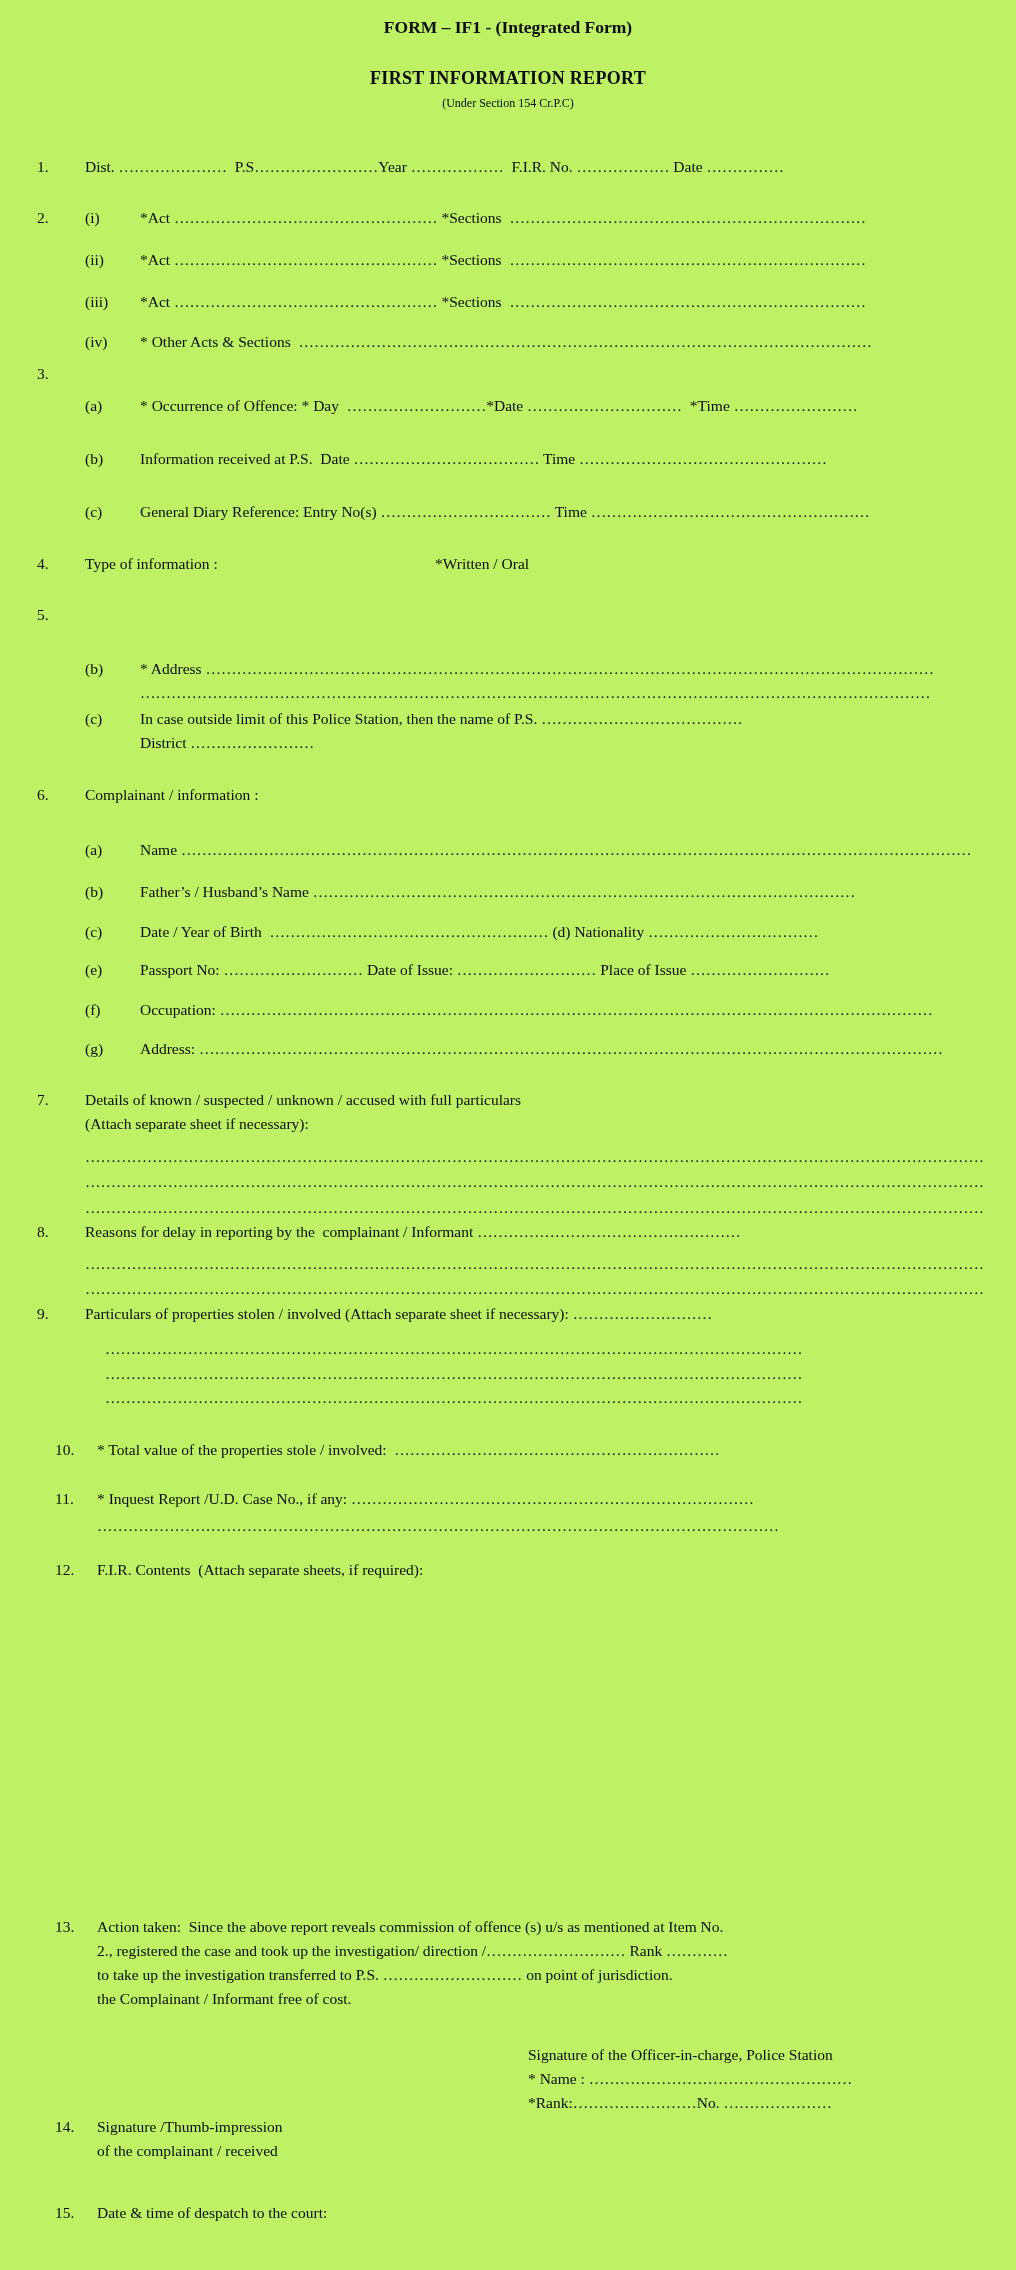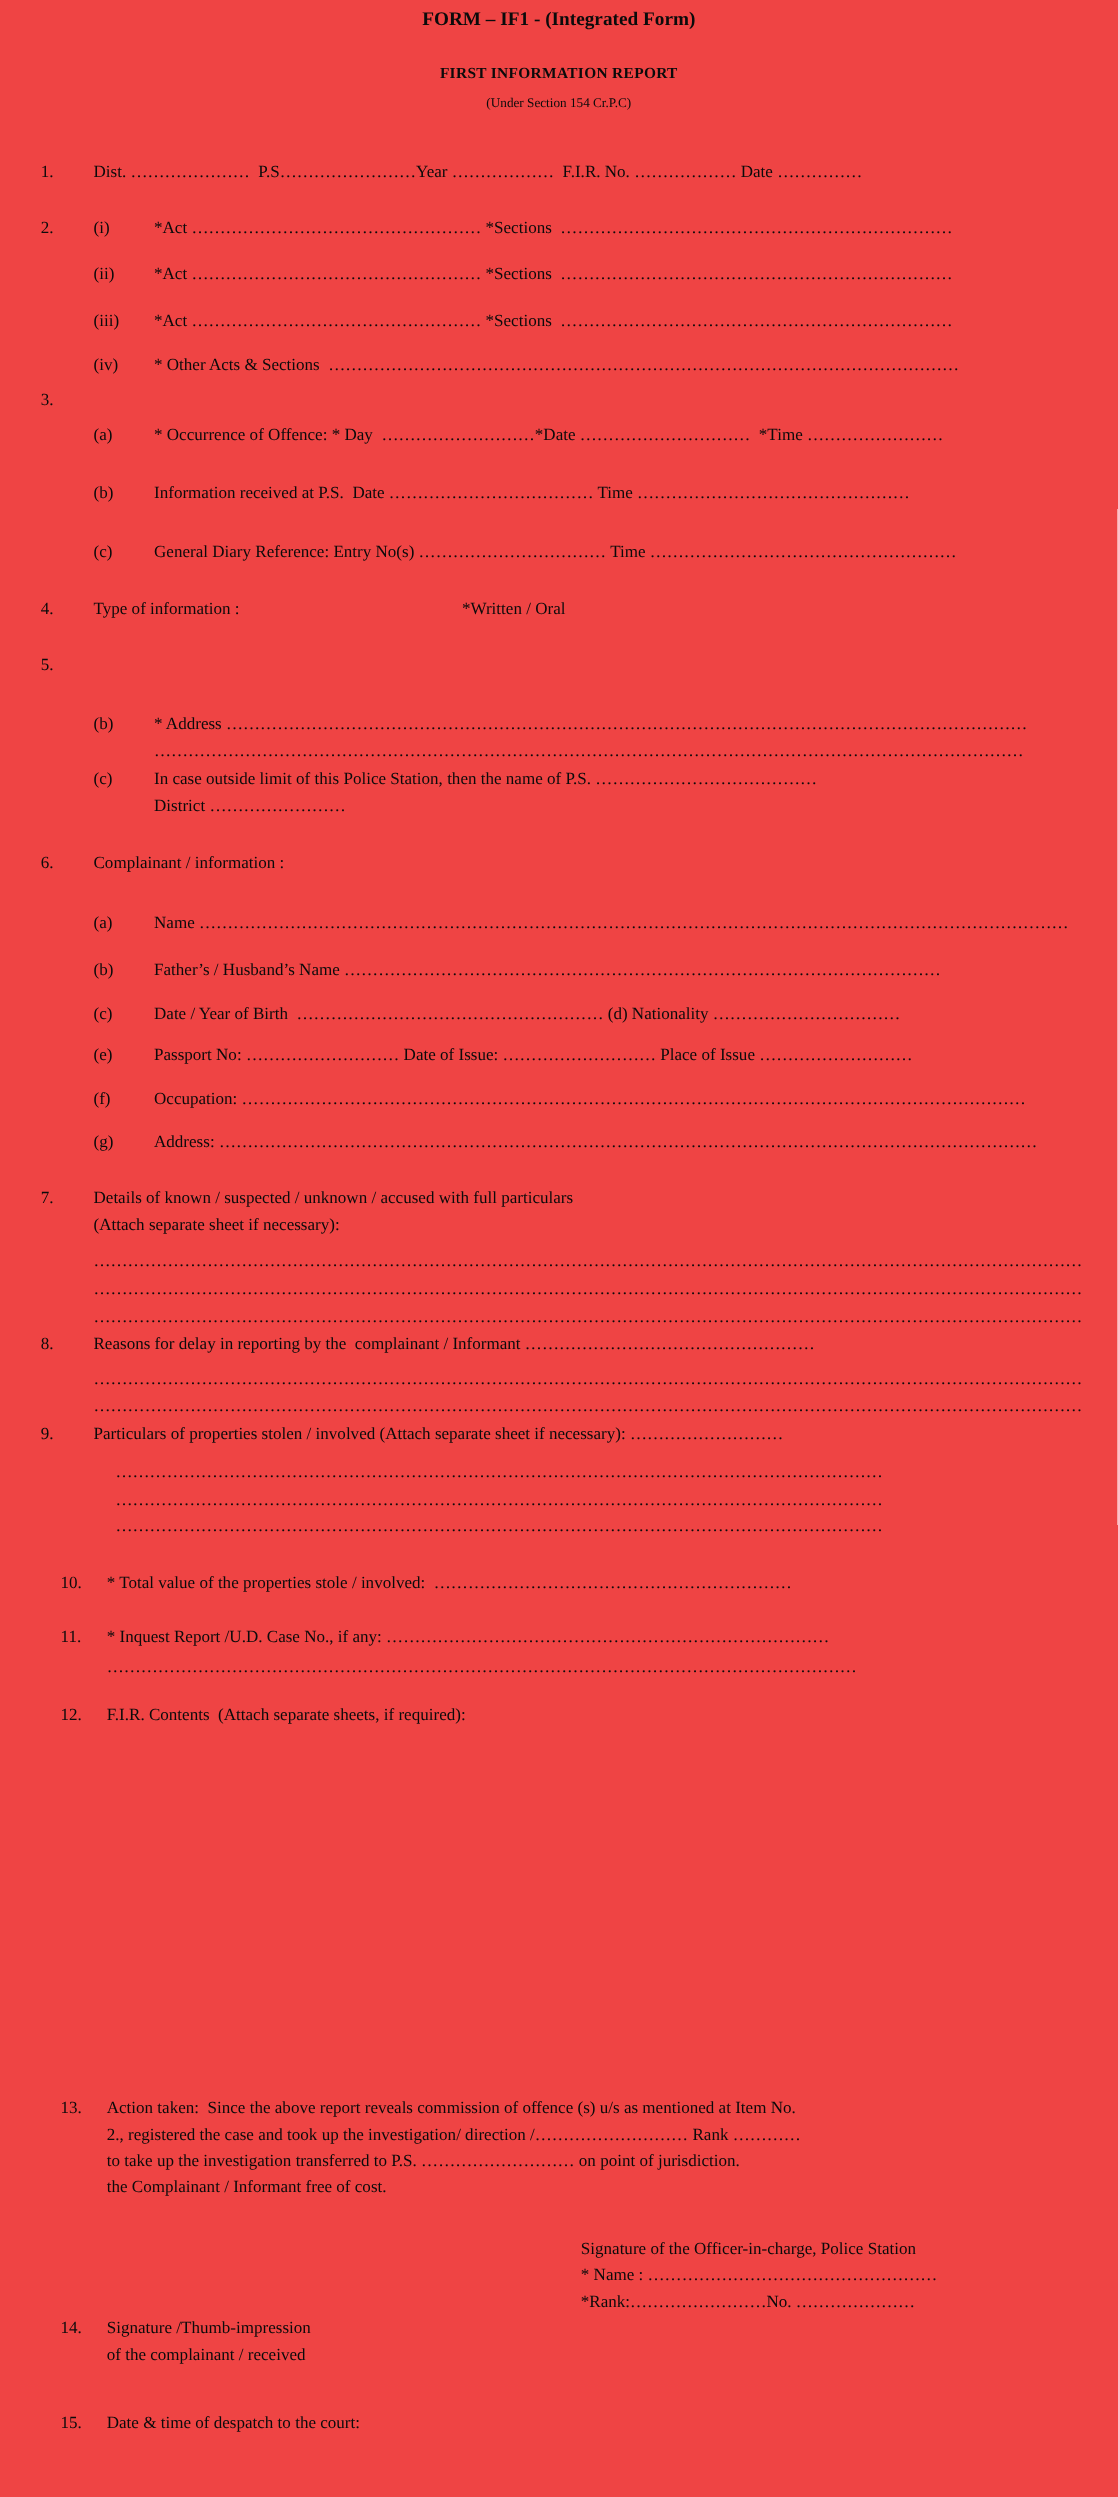--- a/index.html
+++ b/index.html
@@ -1,42 +1,42 @@
 <!DOCTYPE html>
 <html><head>
 <meta charset="utf-8">
 <style>
   html,body { margin:0; padding:0; background:#ffffff; }
   .page {
     position:relative;
     width:1016px;
     height:2270px;
-    background:#ef4444;
+    background:#bef264;
     color:#0b0b0b;
     font-family:"Liberation Serif","DejaVu Serif",serif;
     font-size:15.5px;
     box-sizing:border-box;
-    padding-top:6px;
+    padding-top:16px;
     overflow:hidden;
   }
   .title { text-align:center; height:22px; line-height:22px; white-space:pre; }
   .b { font-weight:bold; }
   .title-main { font-size:17.5px; }
-  .title-report { font-size:14px; letter-spacing:0.3px; }
+  .title-report { font-size:18px; letter-spacing:0.3px; }
   .title-sub { font-size:12px; }
   .row { position:relative; height:24px; line-height:24px; overflow:hidden; padding-right:26px; }
   .row .txt { white-space:pre; }
   .num  { position:absolute; left:37px; white-space:pre; }
   .num2 { position:absolute; left:55px; white-space:pre; }
   .sub  { position:absolute; left:85px; white-space:pre; }
   .t1 { padding-left:85px; }   
   .t2 { padding-left:140px; }  
   .t3 { padding-left:97px; }   
   .t9 { padding-left:105px; }  
-  .val435 { position:absolute; left:420px; white-space:pre; }
+  .val435 { position:absolute; left:435px; white-space:pre; }
   .sig { padding-left:528px; }
 </style>
 </head>
 <body>
 
 <div class="page">
 
   <div class="title title-main b">FORM – IF1 - (Integrated Form)</div>
   <div class="title title-report b" style="margin-top:29px">FIRST INFORMATION REPORT</div>
   <div class="title title-sub" style="margin-top:3px">(Under Section 154 Cr.P.C)</div>

